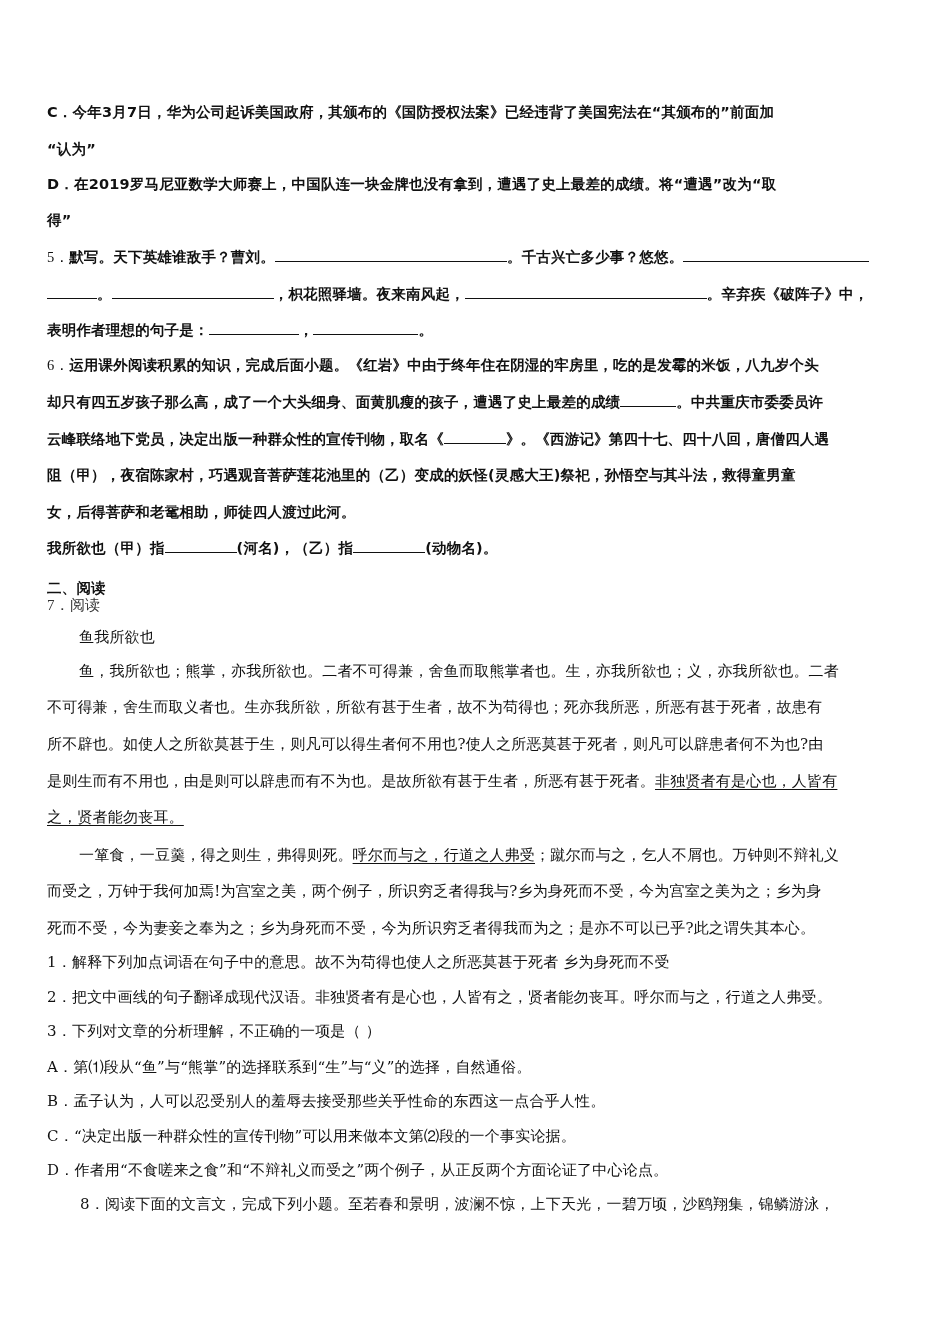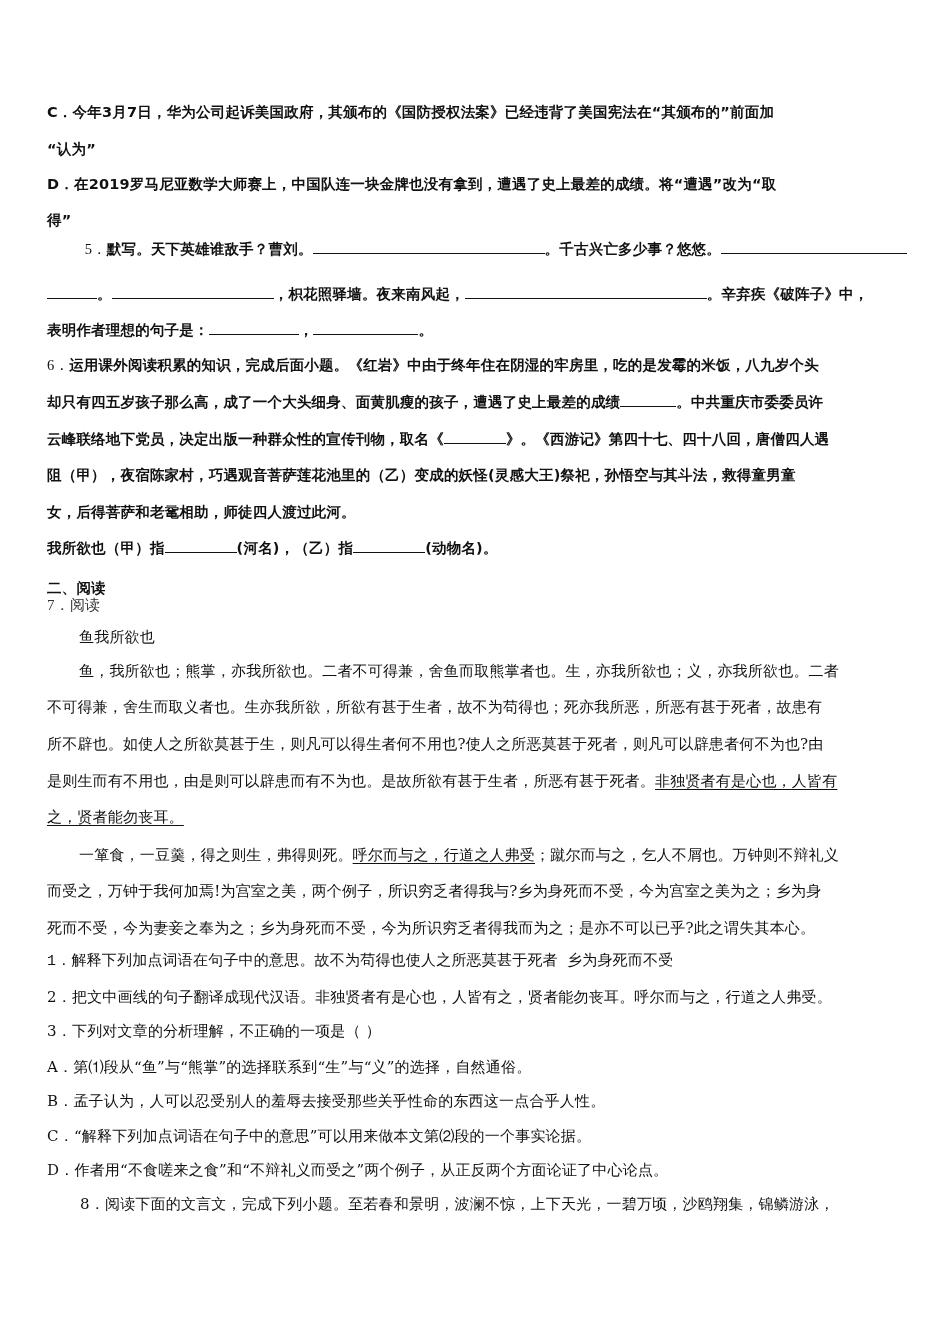--- a/index.html
+++ b/index.html
@@ -21,21 +21,21 @@
 
   <div class="line bold" style="top:102px;">
     <span>C．</span><span>今年3月7日，华为公司起诉美国政府，其颁布的《国防授权法案》已经违背了美国宪法在“其颁布的”前面加</span>
   </div>
   <div class="line bold" style="top:139px;">“认为”</div>
   <div class="line bold" style="top:174px;">
     <span>D．</span><span>在2019罗马尼亚数学大师赛上，中国队连一块金牌也没有拿到，遭遇了史上最差的成绩。将“遭遇”改为“取</span>
   </div>
   <div class="line bold" style="top:210px;">得”</div>
 
-  <div class="line bold" style="top:238px;text-align:right;">
+  <div class="line bold" style="top:246px;">
     <span class="num">5．</span><span>默写。天下英雄谁敌手？曹刘。</span><span class="blank" style="width:232px;"></span><span>。千古兴亡多少事？悠悠。</span><span class="blank" style="width:186px;"></span>
   </div>
   <div class="line bold" style="top:283px;">
     <span class="blank" style="width:50px;"></span><span>。</span><span class="blank" style="width:162px;"></span><span>，枳花照驿墙。夜来南风起，</span><span class="blank" style="width:242px;"></span><span>。辛弃疾《破阵子》中，</span>
   </div>
   <div class="line bold" style="top:319px;">
     <span>表明作者理想的句子是：</span><span class="blank" style="width:90px;"></span><span>，</span><span class="blank" style="width:105px;"></span><span>。</span>
   </div>
 
   <div class="line bold" style="top:355px;">
@@ -67,22 +67,22 @@
   </div>
   <div class="line serif" style="top:807px;">
     <span class="ul">之，贤者能勿丧耳。</span>
   </div>
   <div class="line serif indent" style="top:845px;">
     <span>一箪食，一豆羹，得之则生，弗得则死。</span><span class="ul">呼尔而与之，行道之人弗受</span><span>；蹴尔而与之，乞人不屑也。万钟则不辩礼义</span>
   </div>
   <div class="line serif" style="top:881px;">而受之，万钟于我何加焉!为宫室之美，两个例子，所识穷乏者得我与?乡为身死而不受，今为宫室之美为之；乡为身</div>
   <div class="line serif" style="top:918px;">死而不受，今为妻妾之奉为之；乡为身死而不受，今为所识穷乏者得我而为之；是亦不可以已乎?此之谓失其本心。</div>
 
-  <div class="line serif" style="top:952px;font-family:Liberation Mono, monospace;">1．解释下列加点词语在句子中的意思。故不为苟得也使人之所恶莫甚于死者  乡为身死而不受</div>
+  <div class="line serif" style="top:952px;">1．解释下列加点词语在句子中的意思。故不为苟得也使人之所恶莫甚于死者  乡为身死而不受</div>
   <div class="line serif" style="top:987px;">2．把文中画线的句子翻译成现代汉语。非独贤者有是心也，人皆有之，贤者能勿丧耳。呼尔而与之，行道之人弗受。</div>
   <div class="line serif" style="top:1021px;">3．下列对文章的分析理解，不正确的一项是（    ）</div>
   <div class="line serif" style="top:1057px;">A．第⑴段从“鱼”与“熊掌”的选择联系到“生”与“义”的选择，自然通俗。</div>
   <div class="line serif" style="top:1091px;">B．孟子认为，人可以忍受别人的羞辱去接受那些关乎性命的东西这一点合乎人性。</div>
-  <div class="line serif" style="top:1126px;">C．“解释下列加点词语在句子中的意思”可以用来做本文第⑵段的一个事实论据。</div>
+  <div class="line serif" style="top:1126px;">C．“决定出版一种群众性的宣传刊物”可以用来做本文第⑵段的一个事实论据。</div>
   <div class="line serif" style="top:1160px;">D．作者用“不食嗟来之食”和“不辩礼义而受之”两个例子，从正反两个方面论证了中心论点。</div>
 
   <div class="line serif" style="top:1194px; left:80px;">8．阅读下面的文言文，完成下列小题。至若春和景明，波澜不惊，上下天光，一碧万顷，沙鸥翔集，锦鳞游泳，</div>
 </div>
 
 </body></html>

